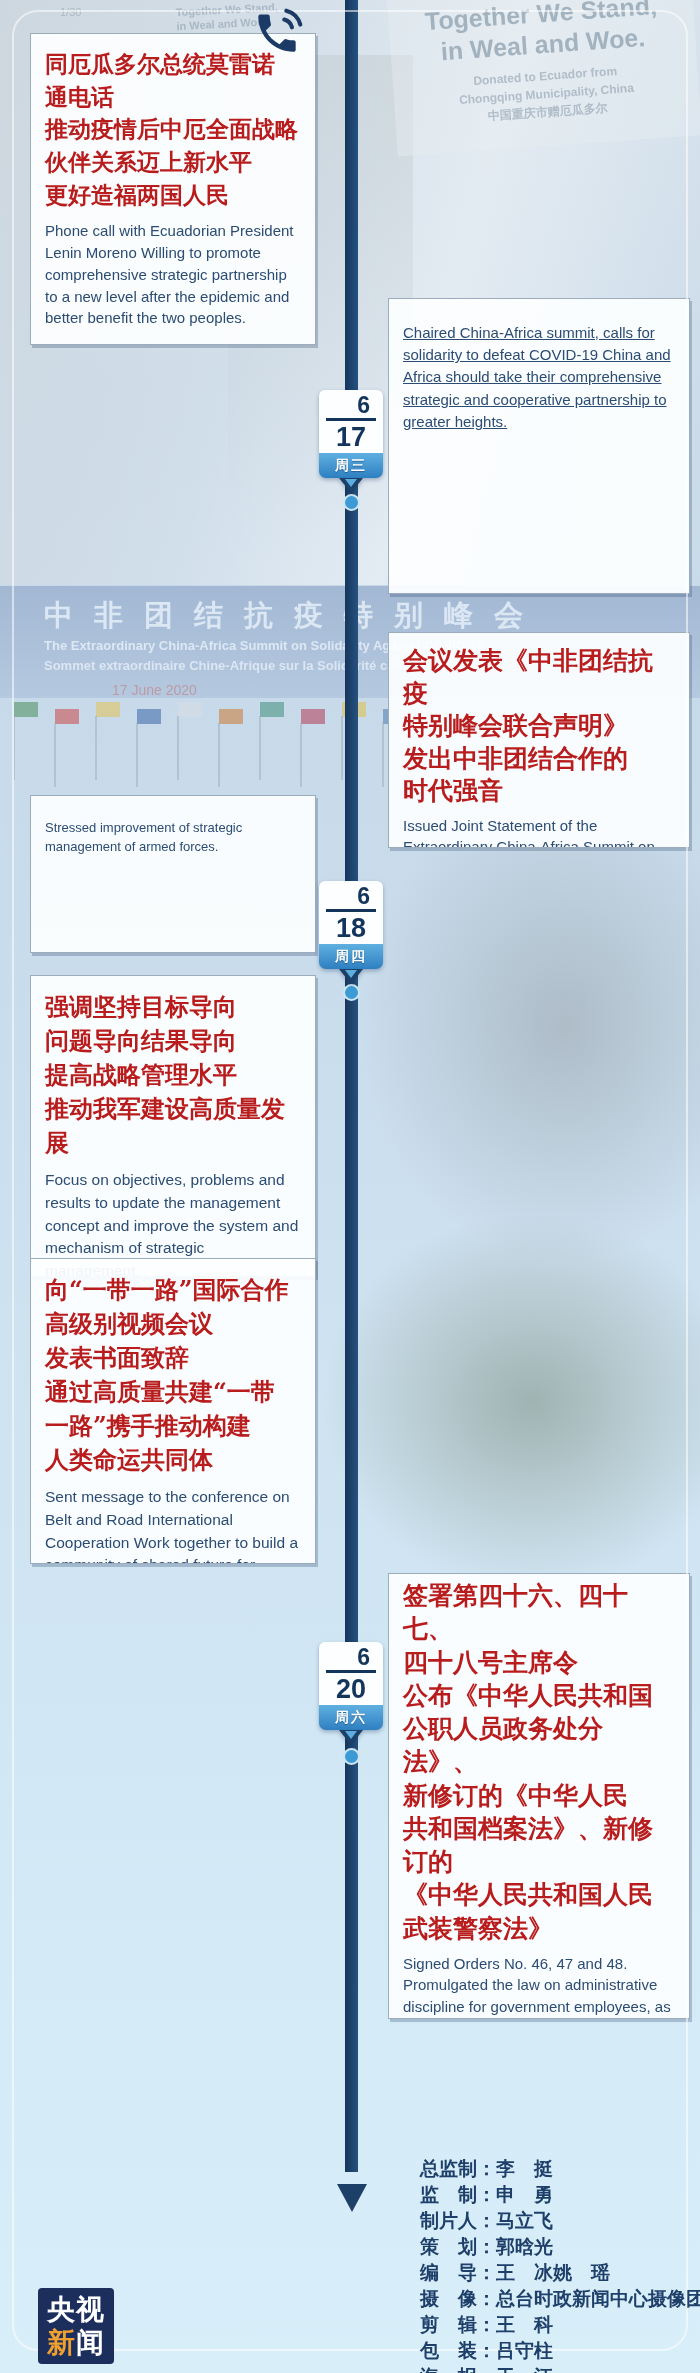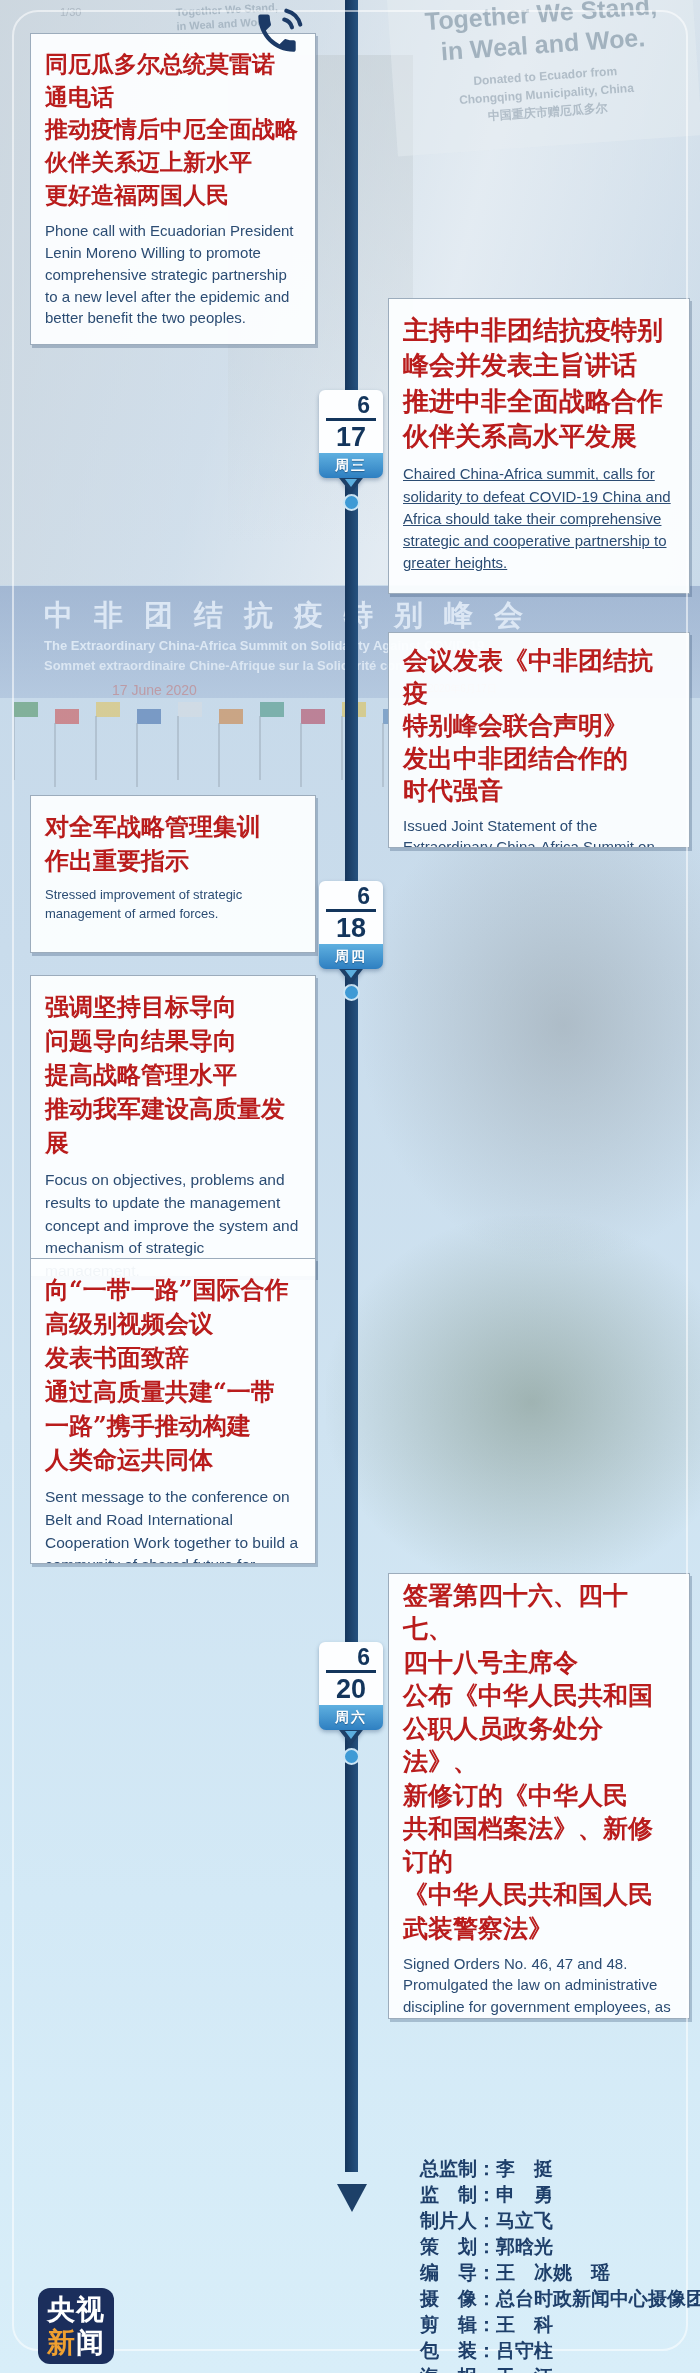--- a/index.html
+++ b/index.html
@@ -76,21 +76,21 @@
   #box5 .cn{font-size:24px;line-height:1.42;} #box5 .en{font-size:15.5px;line-height:1.46;}
   #box6{left:30px;top:1258px;width:286px;height:306px;}
   #box6 .cn{font-size:24px;line-height:1.42;} #box6 .en{font-size:15.5px;line-height:1.46;}
   #box7{left:388px;top:1573px;width:302px;height:446px;padding:5px 14px;}
   #box7 .cn{font-size:25px;line-height:1.33;} #box7 .en{font-size:15px;line-height:1.43;margin-top:8px;}
   
   .phone{position:absolute;left:250px;top:4px;width:54px;height:54px;z-index:6;}
   
   .credits{position:absolute;left:420px;top:2156px;z-index:6;color:#1e3f6a;font-size:19px;font-weight:700;line-height:26px;}
   .credit-line{white-space:pre;}
-  .logo{position:absolute;left:38px;top:2288px;width:76px;height:76px;background:#1b2e5c;border-radius:12px;
+  .logo{position:absolute;left:38px;top:2288px;width:76px;height:76px;background:#1b2e5c;border-radius:4px;
     color:#fff;font-weight:800;font-size:28px;line-height:33px;text-align:center;box-sizing:border-box;padding-top:5px;z-index:60;letter-spacing:1px;}
   .logo .accent{color:#f0a030;}
   
   .frame{position:absolute;left:12px;right:12px;top:10px;bottom:22px;border:2px solid rgba(255,255,255,.55);
     border-radius:26px;pointer-events:none;z-index:5;}
 </style>
 </head>
 <body>
 
 <div class="poster">
@@ -177,36 +177,30 @@
 
   <div class="box" id="box1">
     <div class="cn">同厄瓜多尔总统莫雷诺
 通电话
 推动疫情后中厄全面战略
 伙伴关系迈上新水平
 更好造福两国人民</div>
     <div class="en">Phone call with Ecuadorian President Lenin Moreno Willing to promote comprehensive strategic partnership to a new level after the epidemic and better benefit the two peoples.</div>
   </div>
   <div class="box" id="box2">
-    <div class="cn">主持中非团结抗疫特别
-峰会并发表主旨讲话
-推进中非全面战略合作
-伙伴关系高水平发展</div>
     <div class="en">Chaired China-Africa summit, calls for solidarity to defeat COVID-19 China and Africa should take their comprehensive strategic and cooperative partnership to greater heights.</div>
   </div>
   <div class="box" id="box3">
     <div class="cn">会议发表《中非团结抗疫
 特别峰会联合声明》
 发出中非团结合作的
 时代强音</div>
     <div class="en">Issued Joint Statement of the Extraordinary China-Africa Summit on Solidarity Against COVID-19.</div>
   </div>
   <div class="box" id="box4">
-    <div class="cn">对全军战略管理集训
-作出重要指示</div>
     <div class="en">Stressed improvement of strategic management of armed forces.</div>
   </div>
   <div class="box" id="box5">
     <div class="cn">强调坚持目标导向
 问题导向结果导向
 提高战略管理水平
 推动我军建设高质量发展</div>
     <div class="en">Focus on objectives, problems and results to update the management concept and improve the system and mechanism of strategic management.</div>
   </div>
   <div class="box" id="box6">

